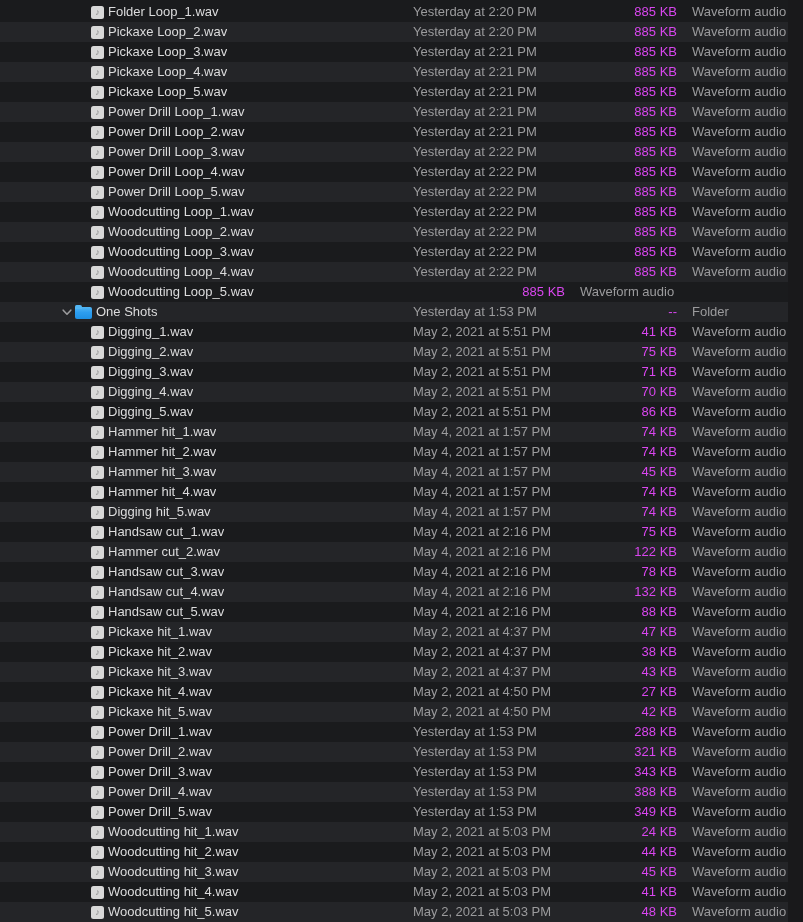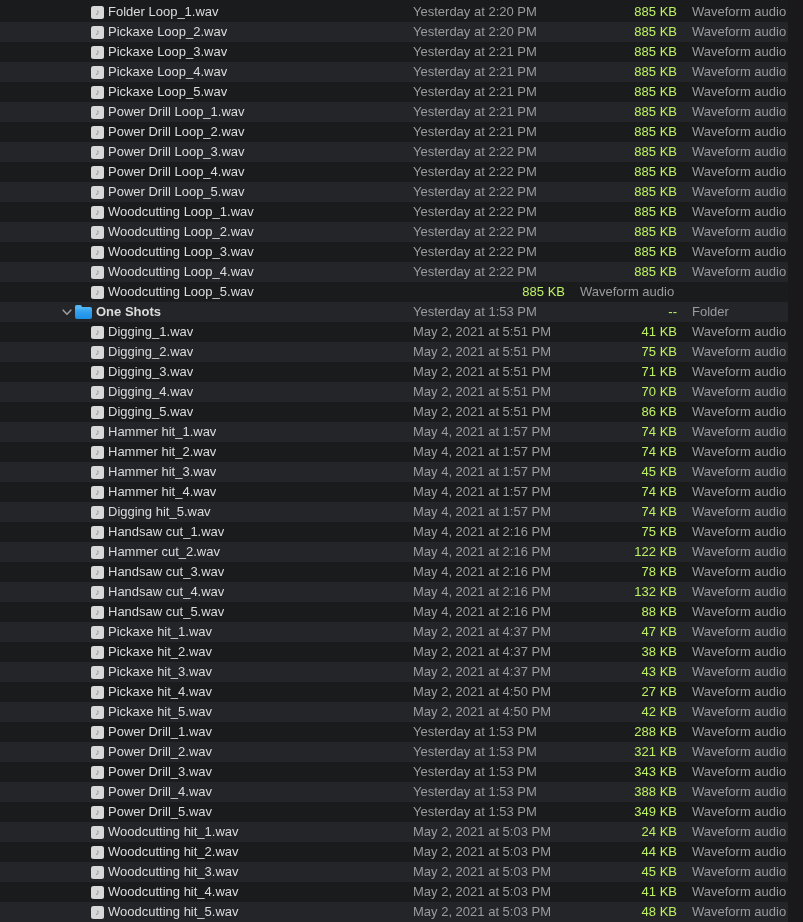--- a/index.html
+++ b/index.html
@@ -30,23 +30,23 @@
   .row-light{background:#242528;}
   .cell{
     white-space:nowrap;overflow:hidden;
     line-height:20px;
   }
   .name-cell{
     display:flex;align-items:center;
     color:#dcdcdd;
   }
   .is-file .name-cell{padding-left:91px;}
-  .is-folder .name-cell{padding-left:61px;font-weight:bold;}
+  .is-folder .name-cell{padding-left:61px;}
   .date-cell,.kind-cell{color:#9b9b9d;}
-  .size-cell{color:#bef264;text-align:right;}
+  .size-cell{color:#d946ef;text-align:right;}
   .kind-cell{padding-left:15px;}
   .chevron{
     width:11px;height:11px;
     display:flex;align-items:center;justify-content:center;
     margin-right:3px;
     flex:0 0 auto;
   }
   .folder-icon{
     position:relative;
     width:17px;height:12px;

